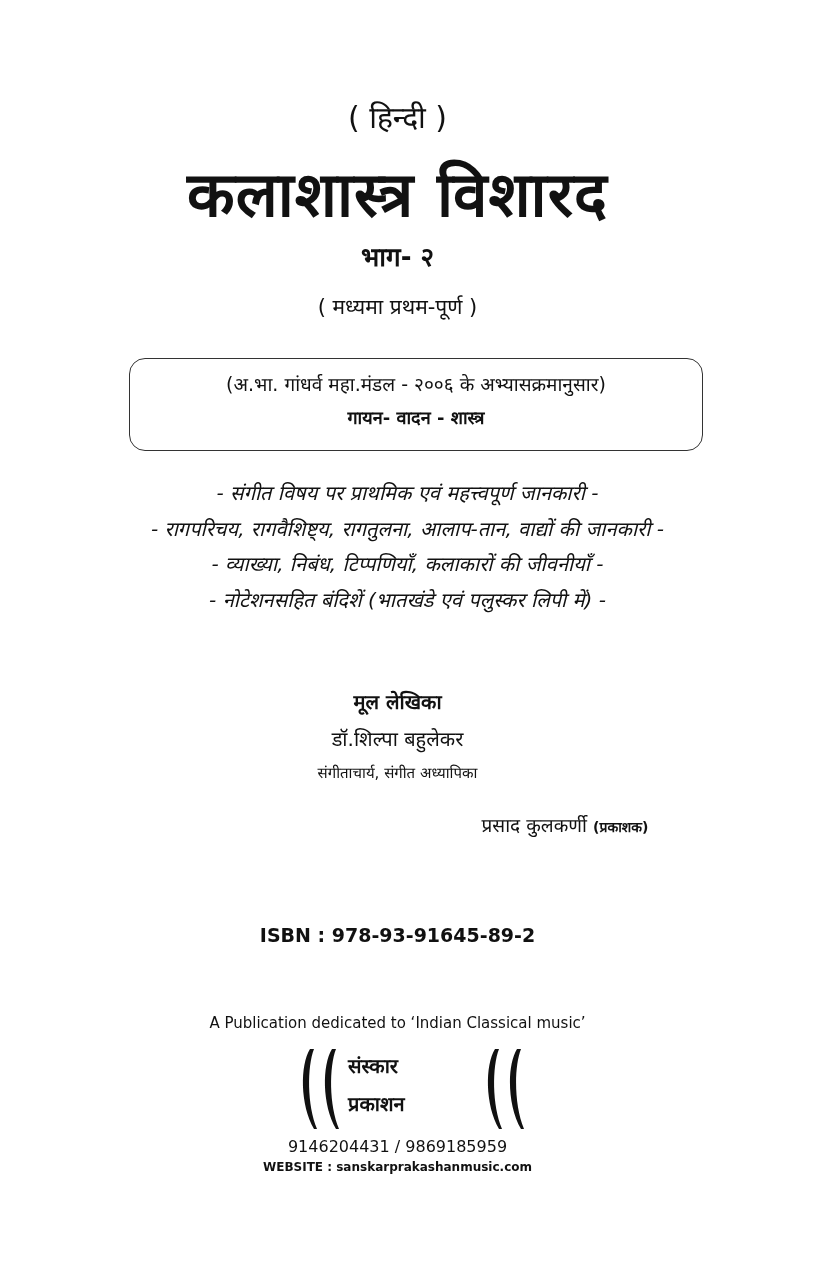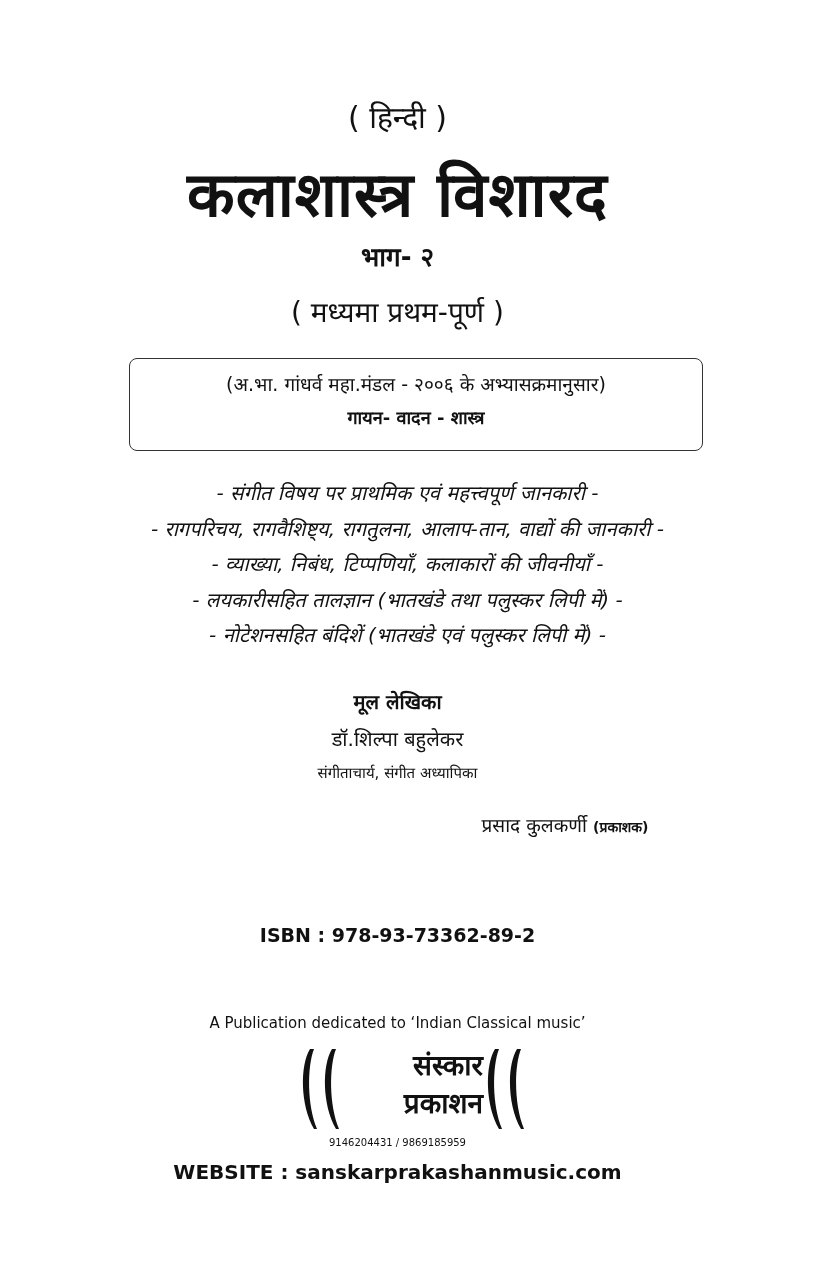--- a/index.html
+++ b/index.html
@@ -2,81 +2,80 @@
 <html><head>
   <meta charset="utf-8">
   <style>
     * { margin: 0; padding: 0; box-sizing: border-box; }
     html, body { width: 825px; height: 1275px; background: #ffffff; }
     body { position: relative; color: #111; font-family: "DejaVu Sans", sans-serif; overflow: hidden; }
     .abs { position: absolute; left: 0; width: 795px; text-align: center; white-space: nowrap; }
     .lang { top: 96px; font-size: 30px; font-weight: normal; }
     .title { top: 150px; font-size: 62px; font-weight: bold; letter-spacing: 1px; }
     .part { top: 238px; font-size: 26px; font-weight: bold; }
-    .level { top: 292px; font-size: 28px; }
+    .level { top: 292px; font-size: 21px; }
     .box {
       position: absolute; left: 129px; top: 358px; width: 574px; height: 93px;
-      border: 1.5px solid #333; border-radius: 8px; text-align: center;
+      border: 1.5px solid #333; border-radius: 16px; text-align: center;
     }
     .box .line1 { margin-top: 12px; font-size: 19px; }
     .box .line2 { margin-top: 8px; font-size: 18px; font-weight: bold; }
     .features { top: 476px; font-size: 20px; font-style: italic; line-height: 35.5px; }
     .features div { white-space: nowrap; padding-left: 20px; }
     .author-label { top: 688px; font-size: 20px; font-weight: bold; }
     .author-name { top: 725px; font-size: 20px; }
     .author-desc { top: 762px; font-size: 15px; }
     .col { position: absolute; text-align: center; white-space: nowrap; }
     .col-left { left: 150px; width: 200px; top: 804px; }
     .col-right { left: 420px; width: 290px; top: 804px; }
     .col .lbl { font-size: 19px; font-weight: bold; }
     .col .val { font-size: 19px; margin-top: 8px; }
     .col .val small { font-size: 14px; font-weight: bold; }
     .isbn { top: 924px; font-size: 19px; font-weight: bold; font-family: "DejaVu Sans", sans-serif; }
     .dedication { top: 1014px; font-size: 15px; font-family: "DejaVu Sans", sans-serif; }
     .logo { position: absolute; left: 298px; top: 1045px; width: 235px; height: 88px; }
     .logo .bars { position: absolute; top: 0; }
     .logo .bars.left { left: 0; }
     .logo .bars.right { right: 0; }
-    .logo .name { position: absolute; left: 50px; width: 135px; top: 2px; text-align: right; font-size: 28px; font-weight: bold; line-height: 38px; }
-    .phone { top: 1137px; font-size: 10px; }
-    .website { top: 1160px; font-size: 20px; font-weight: bold; }
+    .logo .name { position: absolute; left: 50px; width: 135px; top: 2px; text-align: left; font-size: 20px; font-weight: bold; line-height: 38px; }
+    .phone { top: 1137px; font-size: 16px; }
+    .website { top: 1160px; font-size: 12px; font-weight: bold; }
   </style>
 </head>
 <body>
 
 <div class="abs lang">( हिन्दी )</div>
 <div class="abs title">कलाशास्त्र विशारद</div>
 <div class="abs part">भाग- २</div>
 <div class="abs level">( मध्यमा प्रथम-पूर्ण )</div>
 
 <div class="box">
   <div class="line1">(अ.भा. गांधर्व महा.मंडल - २००६ के अभ्यासक्रमानुसार)</div>
   <div class="line2">गायन- वादन - शास्त्र</div>
 </div>
 
 <div class="abs features">
   <div>- संगीत विषय पर प्राथमिक एवं महत्त्वपूर्ण जानकारी -</div>
   <div>- रागपरिचय, रागवैशिष्ट्य, रागतुलना, आलाप-तान, वाद्यों की जानकारी -</div>
   <div>- व्याख्या, निबंध, टिप्पणियाँ, कलाकारों की जीवनीयाँ -</div>
-  <div>- लयकारीसहित तालज्ञान (भातखंडे तथा पलुस्कर लिपी में) -</div>
   <div>- नोटेशनसहित बंदिशें (भातखंडे एवं पलुस्कर लिपी में) -</div>
 </div>
 
 <div class="abs author-label">मूल लेखिका</div>
 <div class="abs author-name">डॉ.शिल्पा बहुलेकर</div>
 <div class="abs author-desc">संगीताचार्य, संगीत अध्यापिका</div>
 
 <div class="col col-left">
 </div>
 
 <div class="col col-right">
   <div class="val"><span>प्रसाद कुलकर्णी</span> <small>(प्रकाशक)</small></div>
 </div>
 
-<div class="abs isbn">ISBN : 978-93-73362-89-2</div>
+<div class="abs isbn">ISBN : 978-93-91645-89-2</div>
 <div class="abs dedication">A Publication dedicated to ‘Indian Classical music’</div>
 
 <div class="logo">
   <svg class="bars left" width="50" height="88" viewBox="0 0 50 88">
     <path d="M12 4 C2 20 2 60 16 84 L19 84 C9 60 9 22 16 4 Z" fill="#111"></path>
     <path d="M34 4 C24 20 24 60 38 84 L41 84 C31 60 31 22 38 4 Z" fill="#111"></path>
   </svg>
   <div class="name">
     <div>संस्कार</div>
     <div>प्रकाशन</div>

